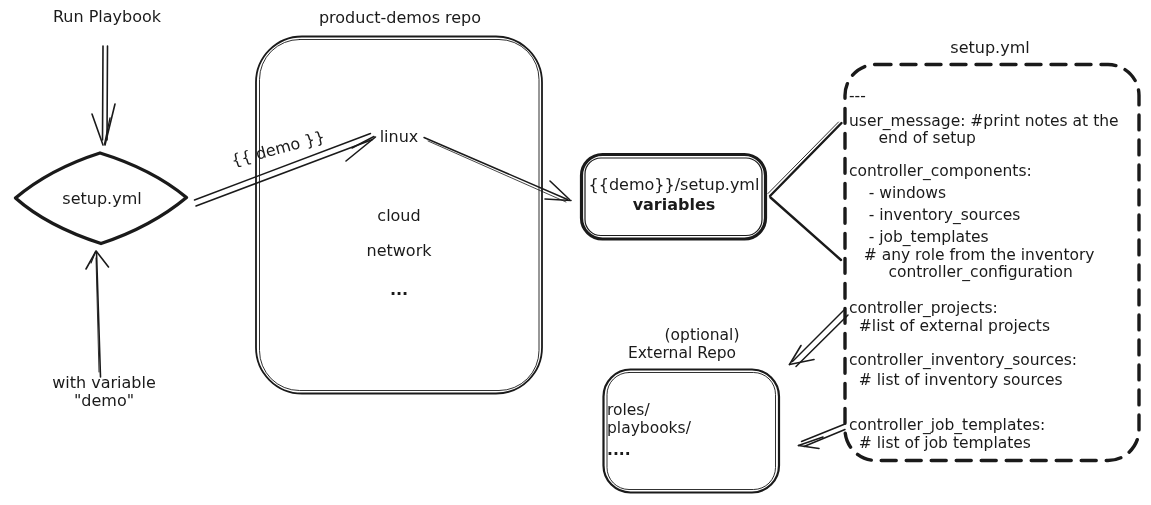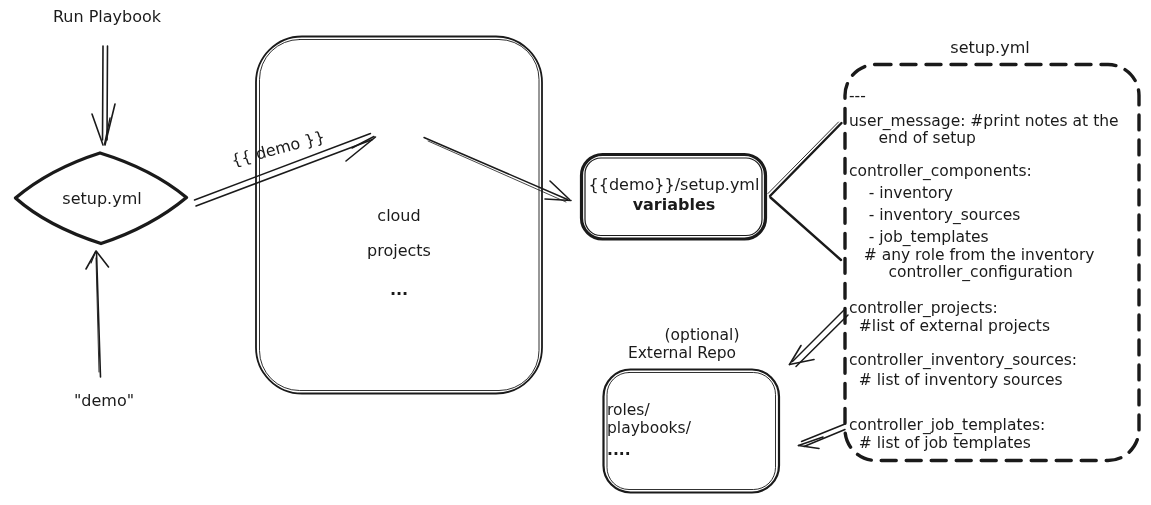--- a/index.html
+++ b/index.html
@@ -120,40 +120,43 @@
         <path d="M798.5 445.5 L823 437" stroke-width="1.6"></path>
         <path d="M798.5 445.5 L819 448.5" stroke-width="1.6"></path>
       </g>
     </g>
   </svg>
 
   <div class="t tc" style="left:48px; top:7px; width:118px;">Run Playbook</div>
 
   <div class="t tc" style="left:41px; top:189px; width:122px;">setup.yml</div>
 
+  <div class="t tc" style="left:38px; top:373px; width:132px;">with variable</div>
   <div class="t tc" style="left:38px; top:391px; width:132px;">"demo"</div>
 
+  <div class="t tc" style="left:298px; top:8px; width:204px;">product-demos repo</div>
 
   <div class="t tc rot" style="left:222px; top:139px; width:112px;">{{ demo }}</div>
 
+  <div class="t tc" style="left:329px; top:127px; width:140px;">linux</div>
   <div class="t tc" style="left:329px; top:206px; width:140px;">cloud</div>
-  <div class="t tc" style="left:329px; top:241px; width:140px;">projects</div>
+  <div class="t tc" style="left:329px; top:241px; width:140px;">network</div>
   <div class="t tc" style="left:329px; top:280px; width:140px; font-weight:bold;">...</div>
 
   <div class="t tc" style="left:584px; top:175px; width:180px;">{{demo}}/setup.yml</div>
   <div class="t tc" style="left:584px; top:195px; width:180px;font-weight:bold;">variables</div>
 
   <div class="t tc" style="left:928px; top:38px; width:124px;">setup.yml</div>
 
   <div>
     <div class="yline" style="top:87px">---</div>
     <div class="yline" style="top:112px">user_message: #print notes at the</div>
     <div class="yline" style="top:129px">      end of setup</div>
     <div class="yline" style="top:162px">controller_components:</div>
-    <div class="yline" style="top:184px">    - inventory</div>
+    <div class="yline" style="top:184px">    - windows</div>
     <div class="yline" style="top:206px">    - inventory_sources</div>
     <div class="yline" style="top:228px">    - job_templates</div>
     <div class="yline" style="top:246px">   # any role from the inventory</div>
     <div class="yline" style="top:263px">        controller_configuration</div>
     <div class="yline" style="top:299px">controller_projects:</div>
     <div class="yline" style="top:317px">  #list of external projects</div>
     <div class="yline" style="top:351px">controller_inventory_sources:</div>
     <div class="yline" style="top:371px">  # list of inventory sources</div>
     <div class="yline" style="top:416px">controller_job_templates:</div>
     <div class="yline" style="top:434px">  # list of job templates</div>

